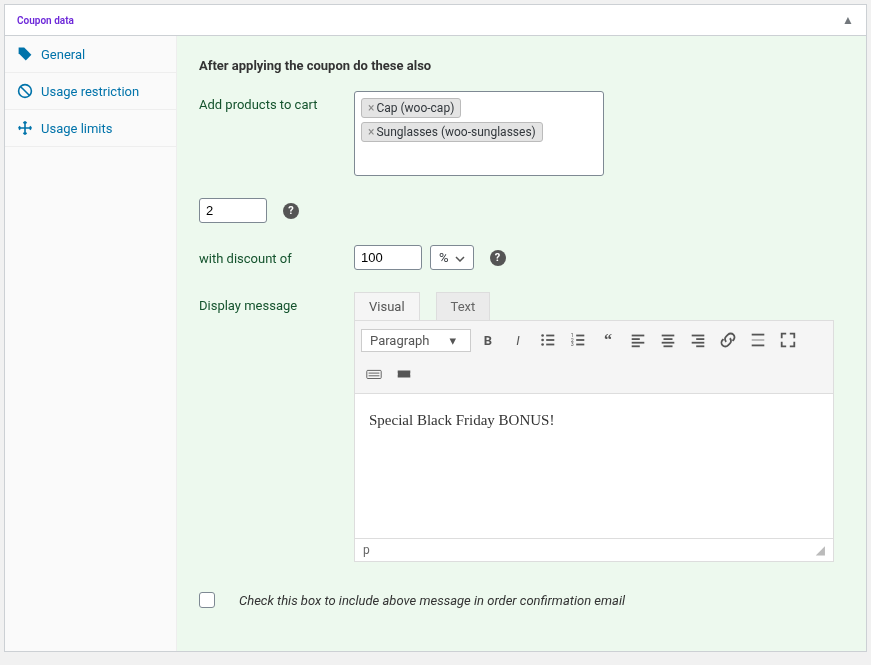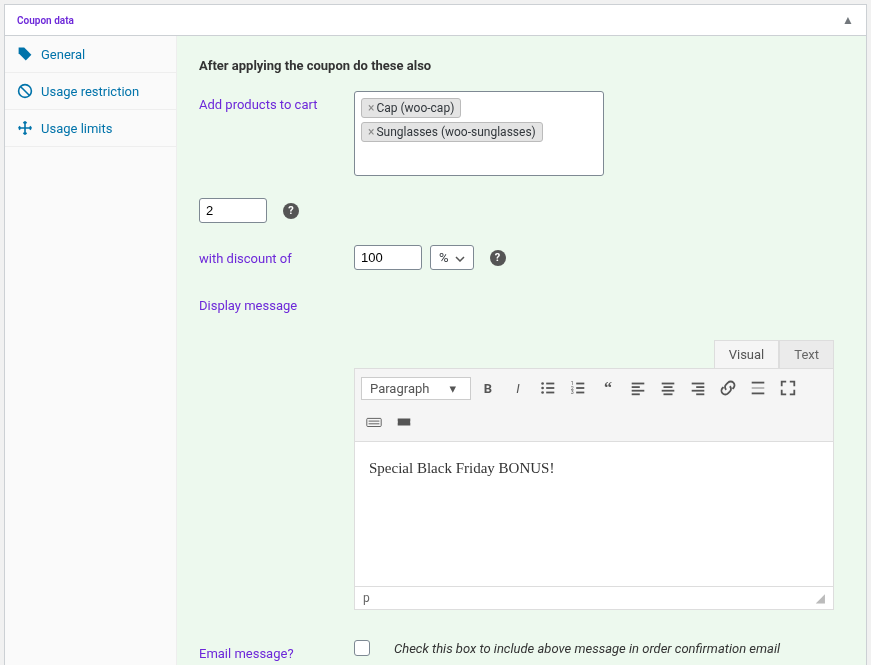--- a/index.html
+++ b/index.html
@@ -75,21 +75,21 @@
       font-size: 13px;
     }
     .form-row {
       display: flex;
       align-items: flex-start;
       margin-bottom: 22px;
     }
     .form-label {
       width: 155px;
       padding-top: 6px;
-      color: #6d28d9;
+      color: #14532d;
     }
     .form-field { flex: 1; display: flex; align-items: center; gap: 8px; }
     .products-box {
       width: 250px;
       min-height: 85px;
       background: #fff;
       border: 1px solid #7e8993;
       border-radius: 3px;
       padding: 4px;
     }
@@ -141,23 +141,21 @@
       justify-content: center;
       cursor: help;
       margin-left: 8px;
     }
     .editor-wrapper {
       flex: 1;
       max-width: 480px;
     }
     .editor-tabs {
       display: flex;
-      justify-content: flex-end;
-      gap: 0;
-      margin-top: 48px;
+      gap: 16px;
     }
     .editor-tab {
       padding: 6px 14px;
       border: 1px solid #ddd;
       background: #f5f5f5;
       cursor: pointer;
       font-size: 13px;
       color: #555;
       border-bottom: none;
     }
@@ -420,21 +418,20 @@
           </div>
           <div class="editor-area">Special Black Friday BONUS!</div>
           <div class="editor-status">
             <span>p</span>
             <span class="resize-handle">◢</span>
           </div>
         </div>
       </div>
 
       <div class="form-row" style="margin-top:30px">
-        <div class="form-label">Email message?</div>
         <div class="checkbox-row">
           <span class="checkbox"></span>
           <span class="checkbox-label">Check this box to include above message in order confirmation email</span>
         </div>
       </div>
     </div>
   </div>
 </div>
 
 </body></html>

